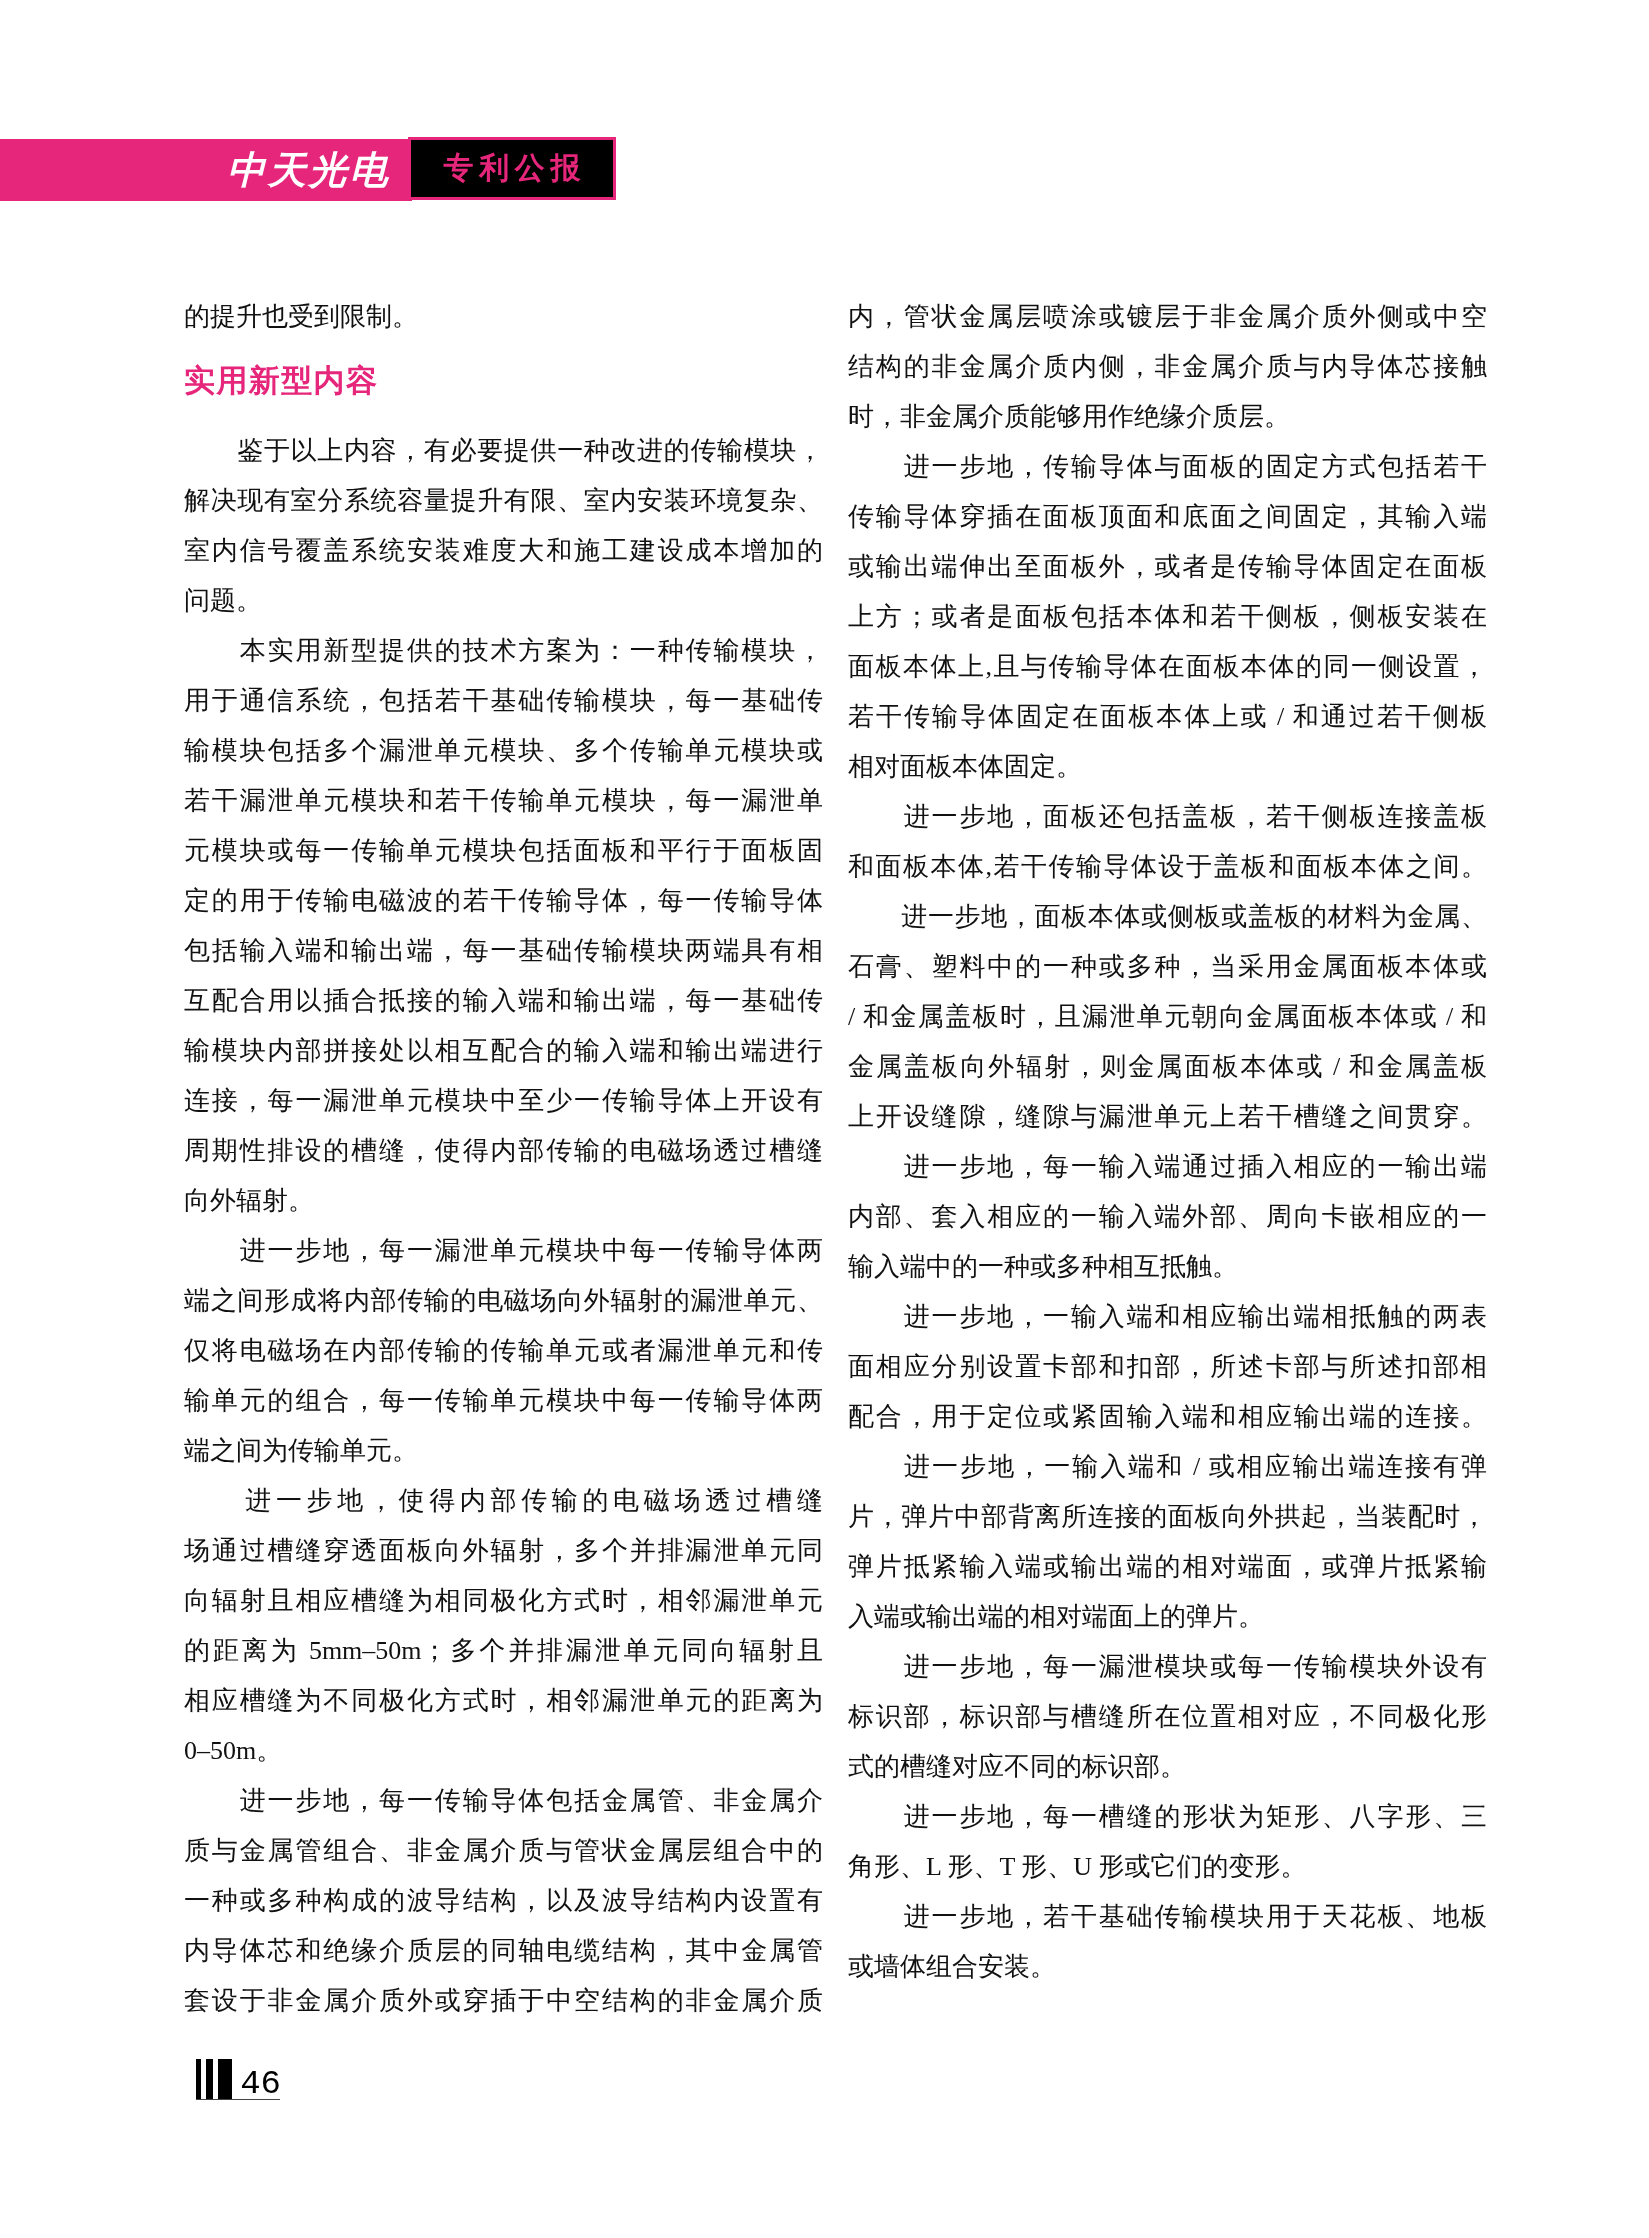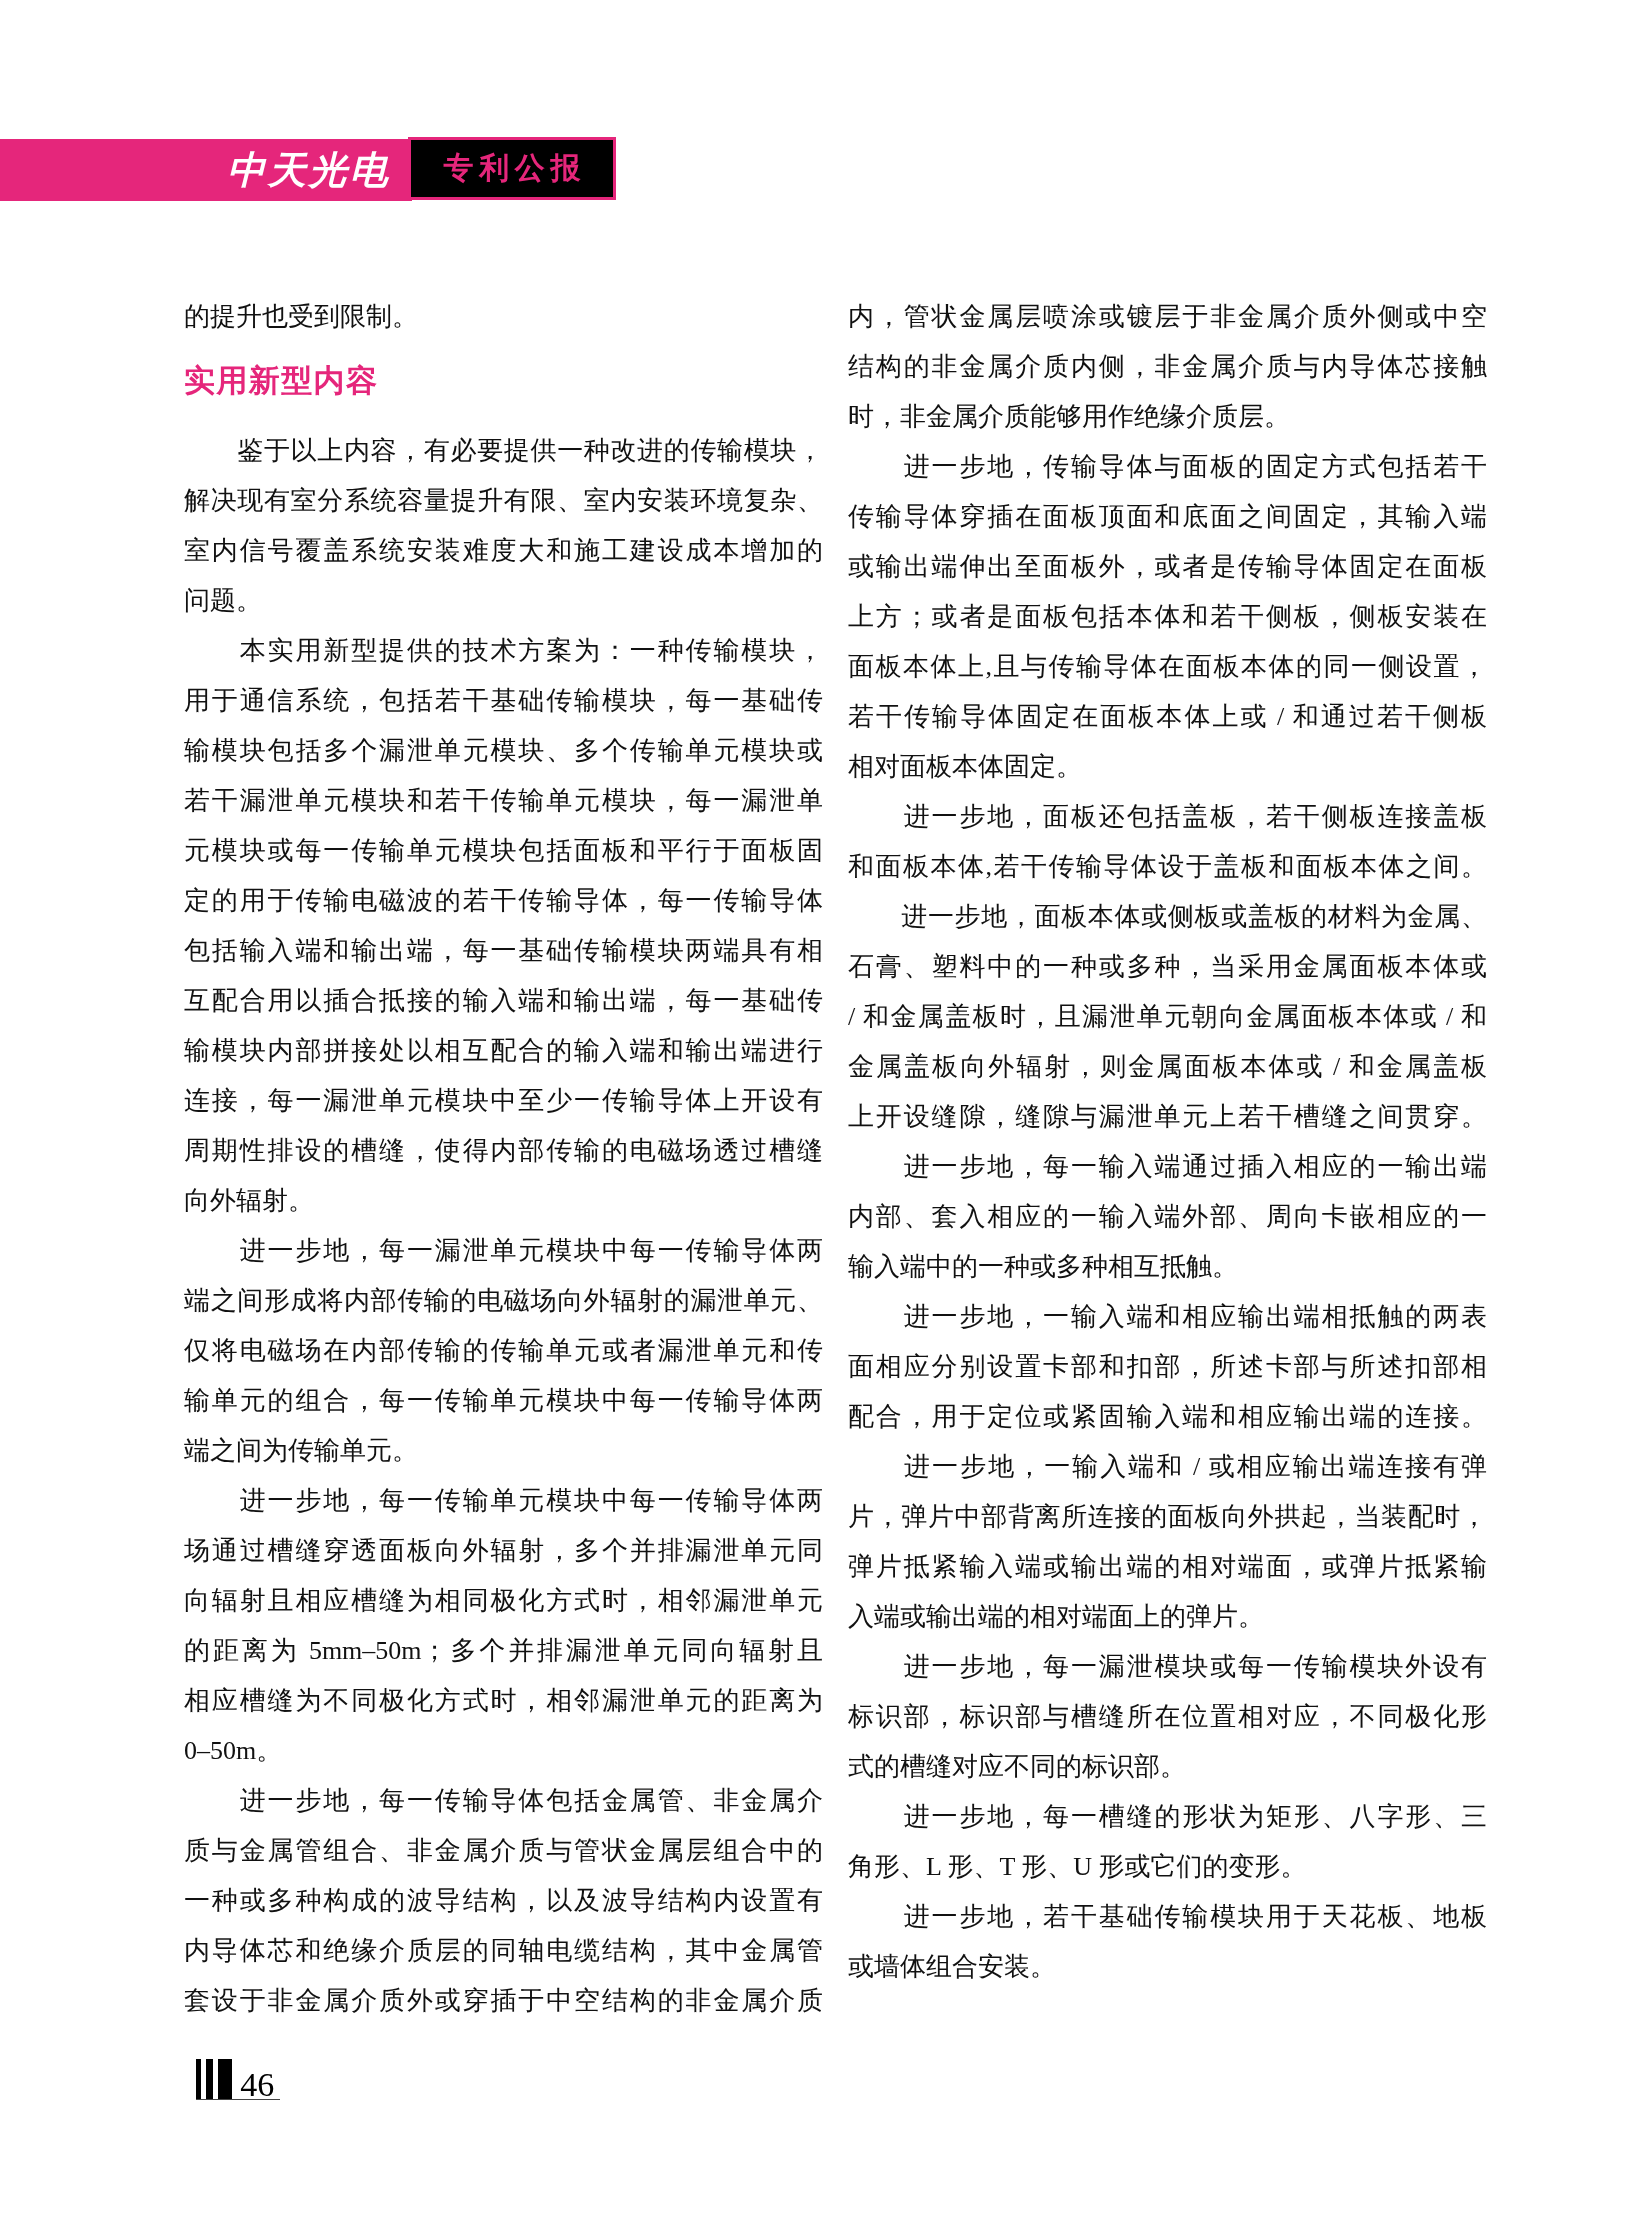--- a/index.html
+++ b/index.html
@@ -81,21 +81,21 @@
     display:flex;align-items:flex-end;
     height:41px;
   }
   .bars{display:flex;align-items:stretch;height:41px;}
   .bars i{display:block;background:#000;}
   .bars .b1{width:5px;margin-right:5px;}
   .bars .b2{width:7.1px;margin-right:5px;}
   .bars .b3{width:13.5px;}
   .pagenum{
     margin-left:8.6px;
-    font-family:Liberation Serif, serif;
+    font-family:Liberation Mono, monospace;
     font-size:34px;line-height:0.92;
     color:#000;
   }
   .footer-rule{
     position:absolute;left:196px;top:2099px;
     width:84px;height:1.4px;background:#444;
   }
 </style>
 </head>
 <body>
@@ -126,21 +126,21 @@
       <div class="line">互配合用以插合抵接的输入端和输出端，每一基础传</div>
       <div class="line">输模块内部拼接处以相互配合的输入端和输出端进行</div>
       <div class="line">连接，每一漏泄单元模块中至少一传输导体上开设有</div>
       <div class="line">周期性排设的槽缝，使得内部传输的电磁场透过槽缝</div>
       <div class="line nj">向外辐射。</div>
       <div class="line">　　进一步地，每一漏泄单元模块中每一传输导体两</div>
       <div class="line">端之间形成将内部传输的电磁场向外辐射的漏泄单元、</div>
       <div class="line">仅将电磁场在内部传输的传输单元或者漏泄单元和传</div>
       <div class="line">输单元的组合，每一传输单元模块中每一传输导体两</div>
       <div class="line nj">端之间为传输单元。</div>
-      <div class="line">　　进一步地，每一传输单元模块中每一传输导体两</div>
+      <div class="line">　　进一步地，使得内部传输的电磁场透过槽缝</div>
       <div class="line">场通过槽缝穿透面板向外辐射，多个并排漏泄单元同</div>
       <div class="line">向辐射且相应槽缝为相同极化方式时，相邻漏泄单元</div>
       <div class="line">的距离为 5mm–50m；多个并排漏泄单元同向辐射且</div>
       <div class="line">相应槽缝为不同极化方式时，相邻漏泄单元的距离为</div>
       <div class="line nj">0–50m。</div>
       <div class="line">　　进一步地，每一传输导体包括金属管、非金属介</div>
       <div class="line">质与金属管组合、非金属介质与管状金属层组合中的</div>
       <div class="line">一种或多种构成的波导结构，以及波导结构内设置有</div>
       <div class="line">内导体芯和绝缘介质层的同轴电缆结构，其中金属管</div>
       <div class="line">套设于非金属介质外或穿插于中空结构的非金属介质</div>

